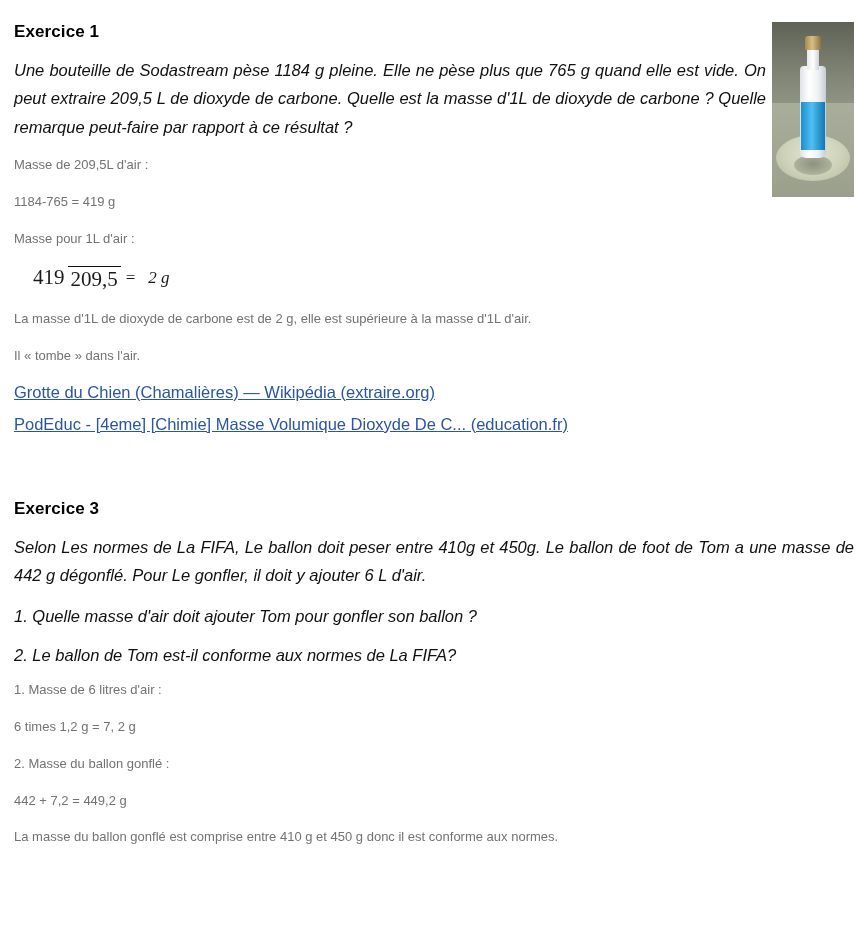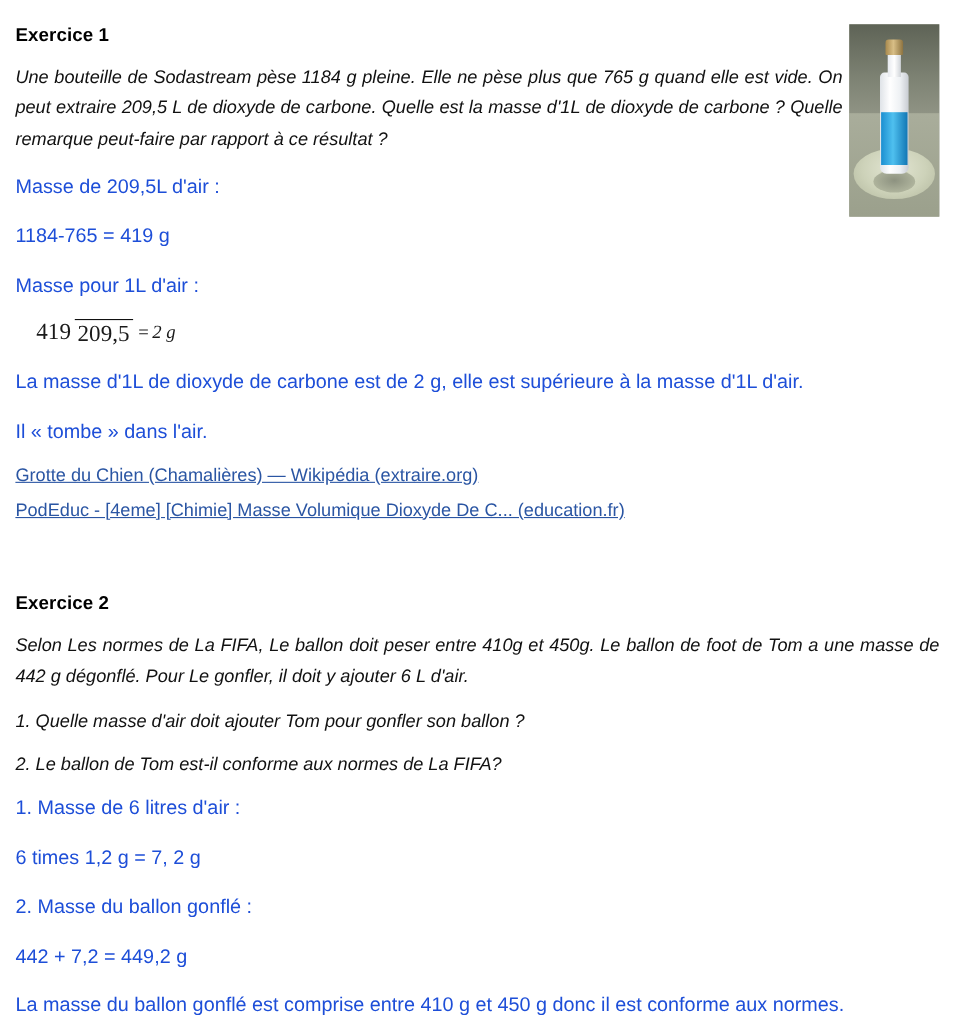--- a/index.html
+++ b/index.html
@@ -40,23 +40,23 @@
     width: 752px;
   }
   .q-line {
     font-style: italic;
     font-size: 16.5px;
     line-height: 1.6;
     color: #111111;
     margin: 0 0 12px 0;
   }
   .plain {
-    font-size: 18px;
+    font-size: 13px;
     line-height: 1.6;
-    color: #1d4ed8;
+    color: #737373;
     margin: 0 0 16px 0;
   }
   .plain-wide {
     margin-bottom: 18px;
   }
   .fraction-block {
     margin: 4px 0 18px 16px;
     display: flex;
     align-items: center;
     font-family: "Liberation Serif", serif;
@@ -76,21 +76,21 @@
     border-top: 1px solid #111111;
     padding: 1px 3px 0 3px;
   }
   .frac-eq {
     font-size: 17px;
     margin-left: 5px;
   }
   .frac-res {
     font-size: 17px;
     font-style: italic;
-    margin-left: 3px;
+    margin-left: 13px;
   }
   .link {
     display: block;
     font-size: 16.5px;
     color: #2a55a3;
     text-decoration: underline;
     margin: 0 0 13px 0;
     cursor: pointer;
     width: fit-content;
   }
@@ -202,21 +202,21 @@
     </div>
     <p class="plain">La masse d'1L de dioxyde de carbone est de 2 g, elle est supérieure à la masse d'1L d'air.</p>
     <p class="plain">Il « tombe » dans l'air.</p>
     <a class="link">Grotte du Chien (Chamalières) — Wikipédia (extraire.org)</a>
     <a class="link">PodEduc - [4eme] [Chimie] Masse Volumique Dioxyde De C... (education.fr)</a>
   </section>
 
   <div class="spacer-block"></div>
 
   <section>
-    <h2 class="exercise-title">Exercice 2</h2>
+    <h2 class="exercise-title">Exercice 3</h2>
     <p class="statement">Selon Les normes de La FIFA, Le ballon doit peser entre 410g et 450g. Le ballon de foot de Tom a une masse de 442 g dégonflé. Pour Le gonfler, il doit y ajouter 6 L d'air.</p>
     <p class="q-line">1. Quelle masse d'air doit ajouter Tom pour gonfler son ballon ?</p>
     <p class="q-line">2. Le ballon de Tom est-il conforme aux normes de La FIFA?</p>
     <p class="plain">1. Masse de 6 litres d'air :</p>
     <p class="plain">6 times 1,2 g = 7, 2 g</p>
     <p class="plain">2. Masse du ballon gonflé :</p>
     <p class="plain">442 + 7,2 = 449,2 g</p>
     <p class="plain plain-wide">La masse du ballon gonflé est comprise entre 410 g et 450 g donc il est conforme aux normes.</p>
   </section>
 

